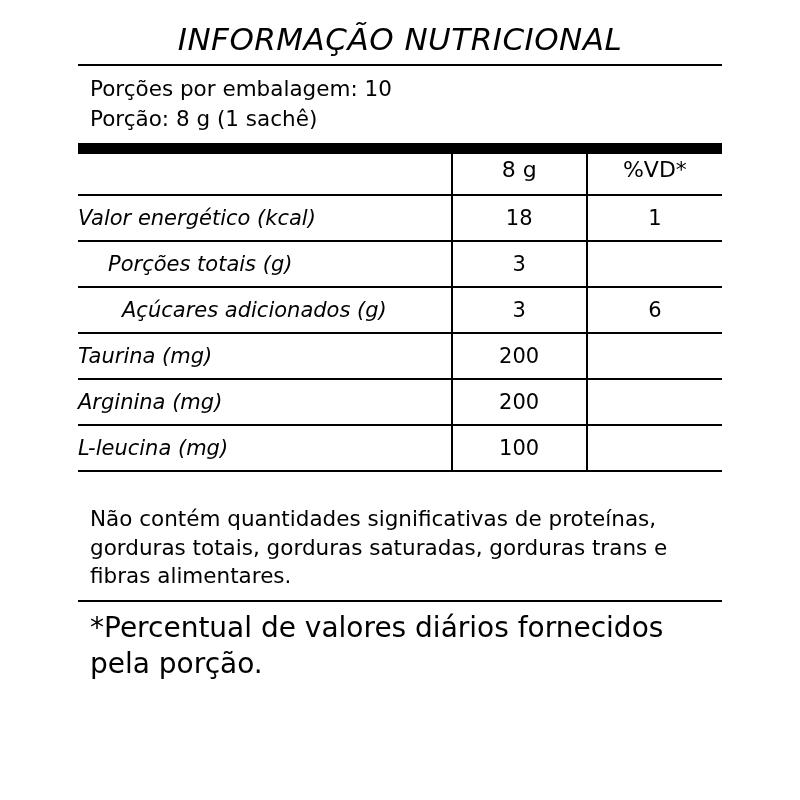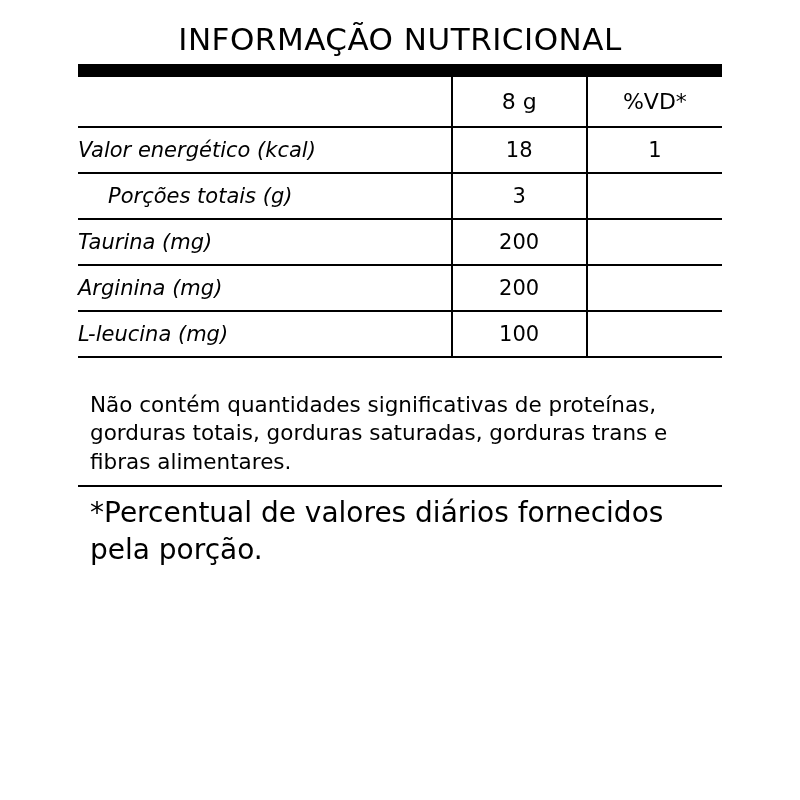--- a/index.html
+++ b/index.html
@@ -21,20 +21,21 @@
     padding: 22px 78px 10px 78px;
     display: flex;
     flex-direction: column;
   }
   .title {
     text-align: center;
     font-size: 31px;
     letter-spacing: 0.5px;
     line-height: 1.1;
     padding-bottom: 8px;
+    font-style: italic;
   }
   .rule-thin {
     border-top: 2px solid #000;
   }
   .rule-thick {
     border-top: 11px solid #000;
   }
   .portions {
     font-size: 21.5px;
     line-height: 1.38;
@@ -66,21 +67,21 @@
     text-align: center;
     width: 21%;
     border-left: 2px solid #000;
     border-right: 2px solid #000;
   }
   td.vd {
     text-align: center;
     width: 21%;
   }
   tr.head td {
-    padding-top: 9px;
+    padding-top: 0;
     padding-bottom: 10px;
     border-bottom: 2px solid #000;
   }
   tr.head td.name { border-bottom: 2px solid #000; }
   tr.head td.amount, tr.head td.vd {
     font-size: 22px;
   }
   .footnote {
     font-size: 21.5px;
     line-height: 1.32;
@@ -95,20 +96,24 @@
 </style>
 </head>
 <body>
 
 <div class="label">
 
   <div class="title">INFORMAÇÃO NUTRICIONAL</div>
 
   <div class="rule-thin"></div>
 
+  <div class="portions">
+    <div>Porções por embalagem: 10</div>
+    <div>Porção: 8 g (1 sachê)</div>
+  </div>
 
   <div class="rule-thick"></div>
 
   <table class="nutri">
     <tbody>
       <tr class="head">
         <td class="name"></td>
         <td class="amount">8 g</td>
         <td class="vd">%VD*</td>
       </tr>
@@ -119,20 +124,25 @@
         <td class="vd">1</td>
       </tr>
 
 
       <tr>
         <td class="name indent1">Porções totais (g)</td>
         <td class="amount">3</td>
         <td class="vd"></td>
       </tr>
 
+      <tr>
+        <td class="name indent2">Açúcares adicionados (g)</td>
+        <td class="amount">3</td>
+        <td class="vd">6</td>
+      </tr>
 
 
 
       <tr>
         <td class="name">Taurina (mg)</td>
         <td class="amount">200</td>
         <td class="vd"></td>
       </tr>
 
       <tr>

